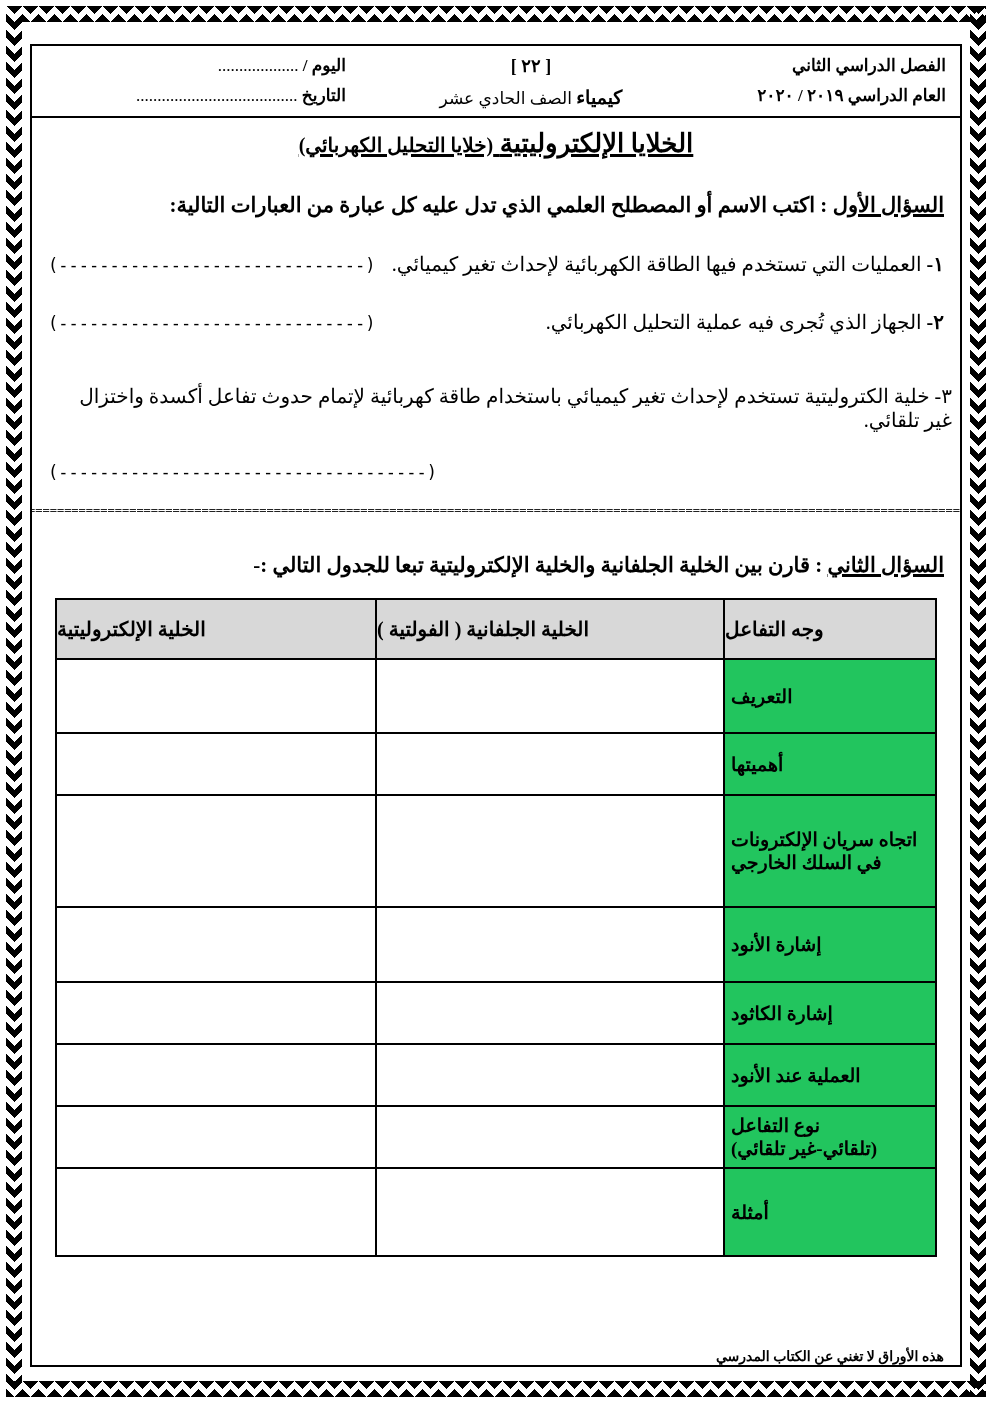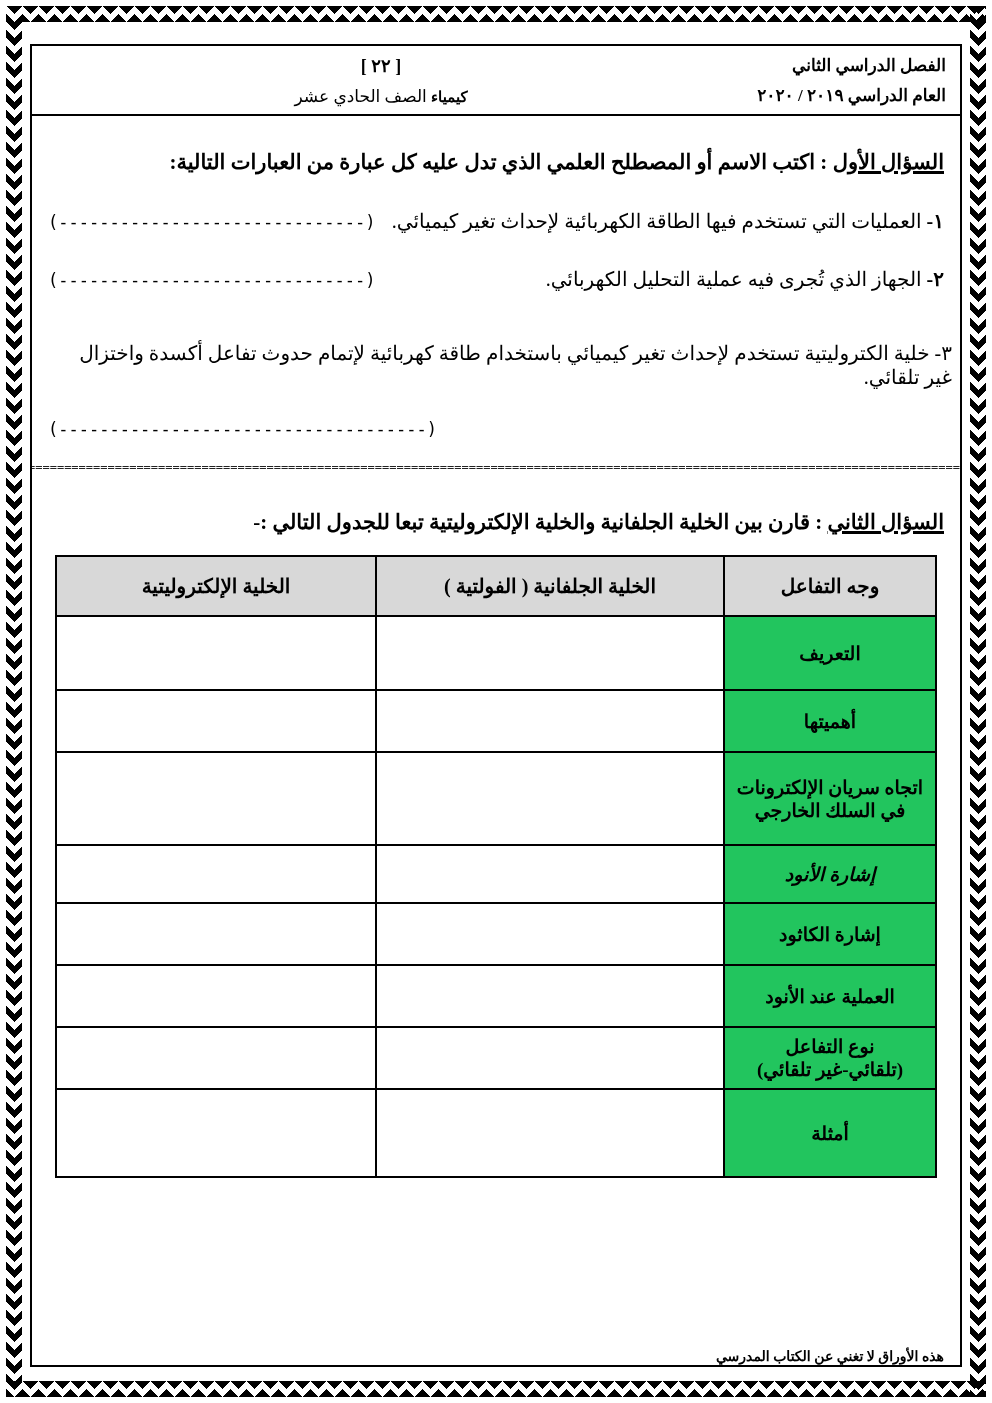--- a/index.html
+++ b/index.html
@@ -30,21 +30,21 @@
   }
 
   
   .hdr { display:flex; justify-content:space-between; align-items:stretch;
          padding:9px 14px 7px; border-bottom:2px solid #000; font-size:17px; }
   .hcol { display:flex; flex-direction:column; gap:9px; }
   .hcol-right { width:230px; text-align:right; font-weight:bold; }
   .hcol-center { flex:1; text-align:center; }
   .hcol-left { width:300px; text-align:right; }
   .pageno { font-weight:bold; font-size:18px; }
-  .subj { font-weight:bold; font-size:15px;text-align:center; }
+  .subj { font-weight:bold; font-size:19px;text-align:center; }
   .lbl { font-weight:bold; }
   .dots { letter-spacing:1px; }
 
   
   .title { text-align:center; margin-top:10px; font-size:26px; font-weight:bold; }
   .title .underlined { text-decoration:underline; text-decoration-thickness:2.5px; }
   .title .paren { font-size:20px; }
 
   
   .q-heading { padding:0 16px; margin-top:34px; font-size:21px; font-weight:bold; }
@@ -59,30 +59,30 @@
   .q-item-block { display:block; margin-top:50px; padding:0 8px 0 16px; font-size:20px; }
   .blank-row { text-align:left; margin-top:28px; }
 
   
   .separator { margin-top:20px; height:16px; overflow:hidden; white-space:nowrap;
                font-family:"DejaVu Sans Mono",monospace; font-size:12px; color:#222; }
 
   
   table.compare { border-collapse:collapse; margin:20px auto 0; width:880px;
                   table-layout:fixed; }
-  .compare th, .compare td { border:2px solid #000; text-align:center; vertical-align:middle; }
+  .compare th, .compare td { border:2px solid #000; text-align:left; vertical-align:middle; }
   .compare th { background:#d8d8d8; font-weight:bold; font-size:20px; }
   .compare td.aspect { background:#22c55e; font-weight:bold; font-size:19px;
                        white-space:pre-line; padding:4px 6px; }
   .compare td.answer { background:#fff; }
   .compare thead tr { height:60px; }
   .compare tbody tr:nth-child(1){height:74px;}
   .compare tbody tr:nth-child(2){height:62px;}
-  .compare tbody tr:nth-child(3){height:93px;}
-  .compare tbody tr:nth-child(4){height:58px;font-style:italic;}
+  .compare tbody tr:nth-child(3){height:112px;}
+  .compare tbody tr:nth-child(4){height:75px;}
   .compare tbody tr:nth-child(5){height:62px;}
   .compare tbody tr:nth-child(6){height:62px;}
   .compare tbody tr:nth-child(7){height:62px;}
   .compare tbody tr:nth-child(8){height:88px;}
   .compare tbody tr:nth-child(9){height:62px;}
 
   
   .footer-note { position:absolute; bottom:0; right:16px; font-size:14px; font-weight:bold; }
 </style>
 </head>
@@ -101,22 +101,38 @@
         <div>الفصل الدراسي الثاني</div>
         <div>العام الدراسي ٢٠١٩ / ٢٠٢٠</div>
       </div>
       <div class="hcol hcol-center">
         <div class="pageno">[ ٢٢ ]</div>
         <div>
           <span class="subj">كيمياء</span>
           <span>الصف الحادي عشر</span>
         </div>
       </div>
+      <div class="hcol hcol-left">
+        <div>
+          <span class="lbl">اليوم /</span>
+          <span class="dots">...................</span>
+        </div>
+        <div>
+          <span class="lbl">التاريخ</span>
+          <span class="dots">......................................</span>
+        </div>
+      </div>
     </header>
 
+    <div class="title">
+      <span class="underlined">
+        <span>الخلايا الإلكتروليتية</span>
+        <span class="paren">(خلايا التحليل الكهربائي)</span>
+      </span>
+    </div>
 
     <div class="q-heading">
       <span class="q-badge">السؤال الأول</span>
       <span>:  اكتب الاسم أو المصطلح العلمي الذي تدل عليه كل عبارة من العبارات التالية:</span>
     </div>
 
     <div class="q-item">
       <span>
         <span class="num">١-</span>
         <span>العمليات التي تستخدم فيها الطاقة الكهربائية لإحداث تغير كيميائي.</span>

